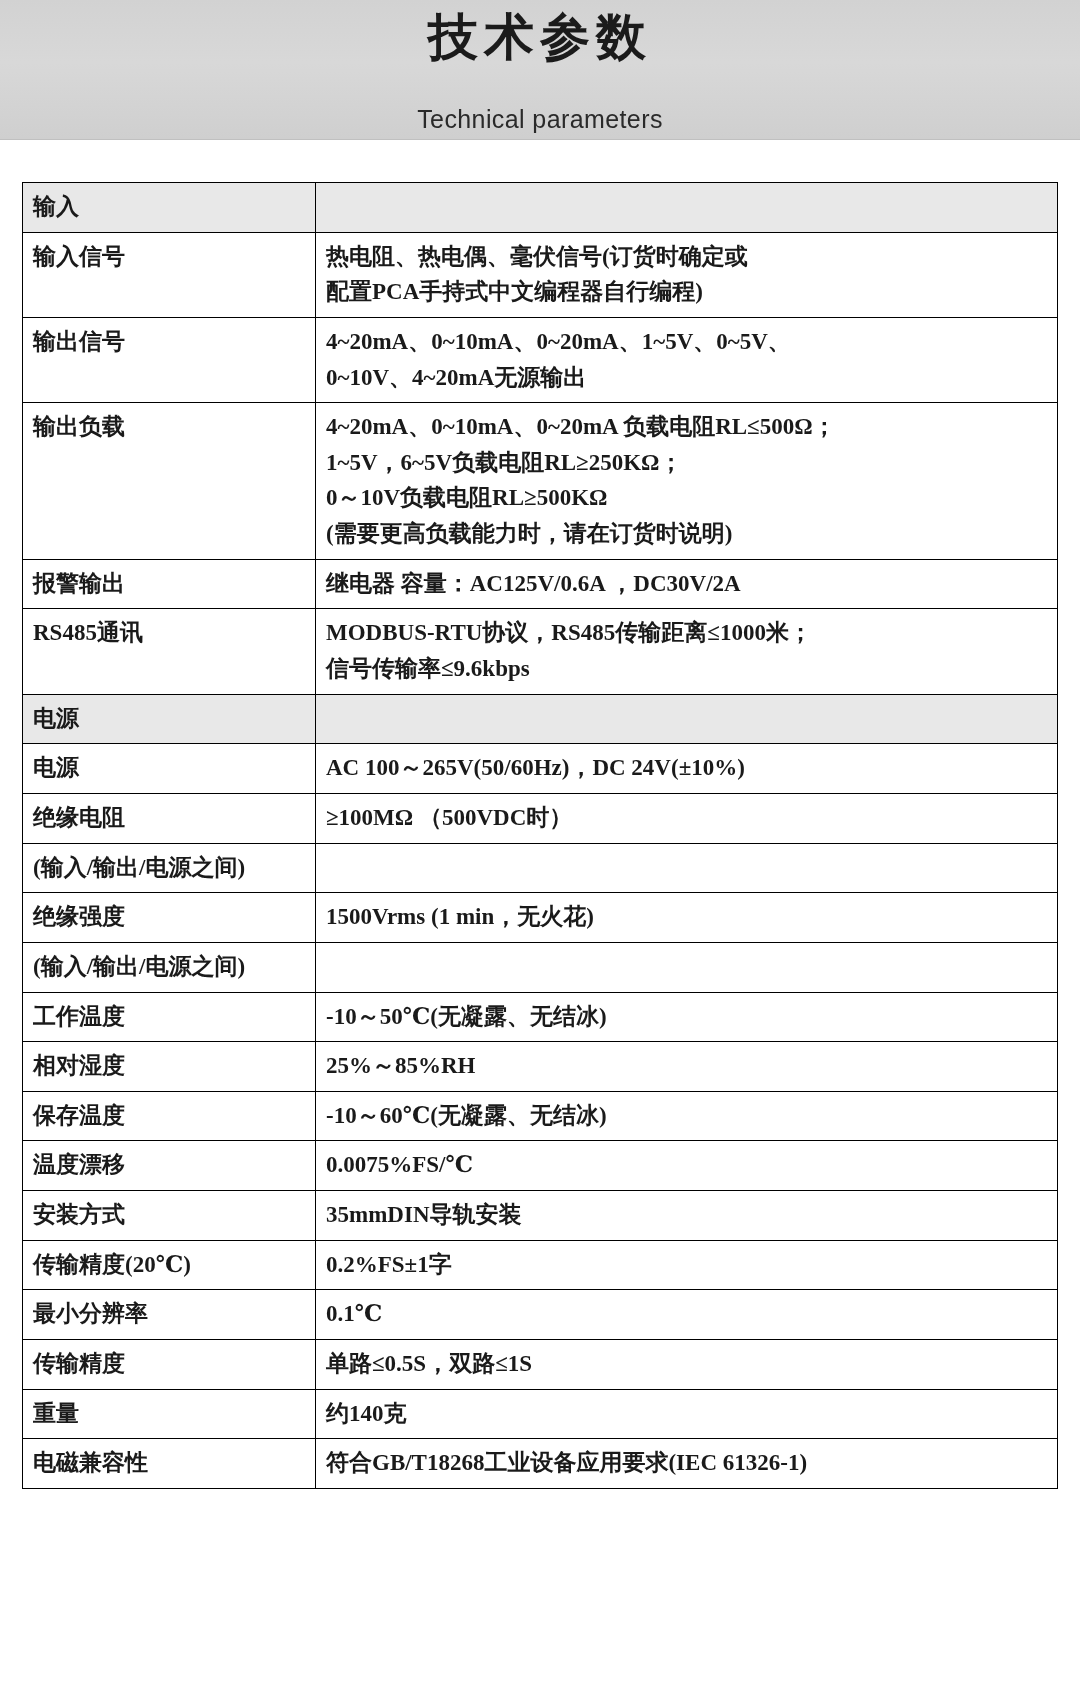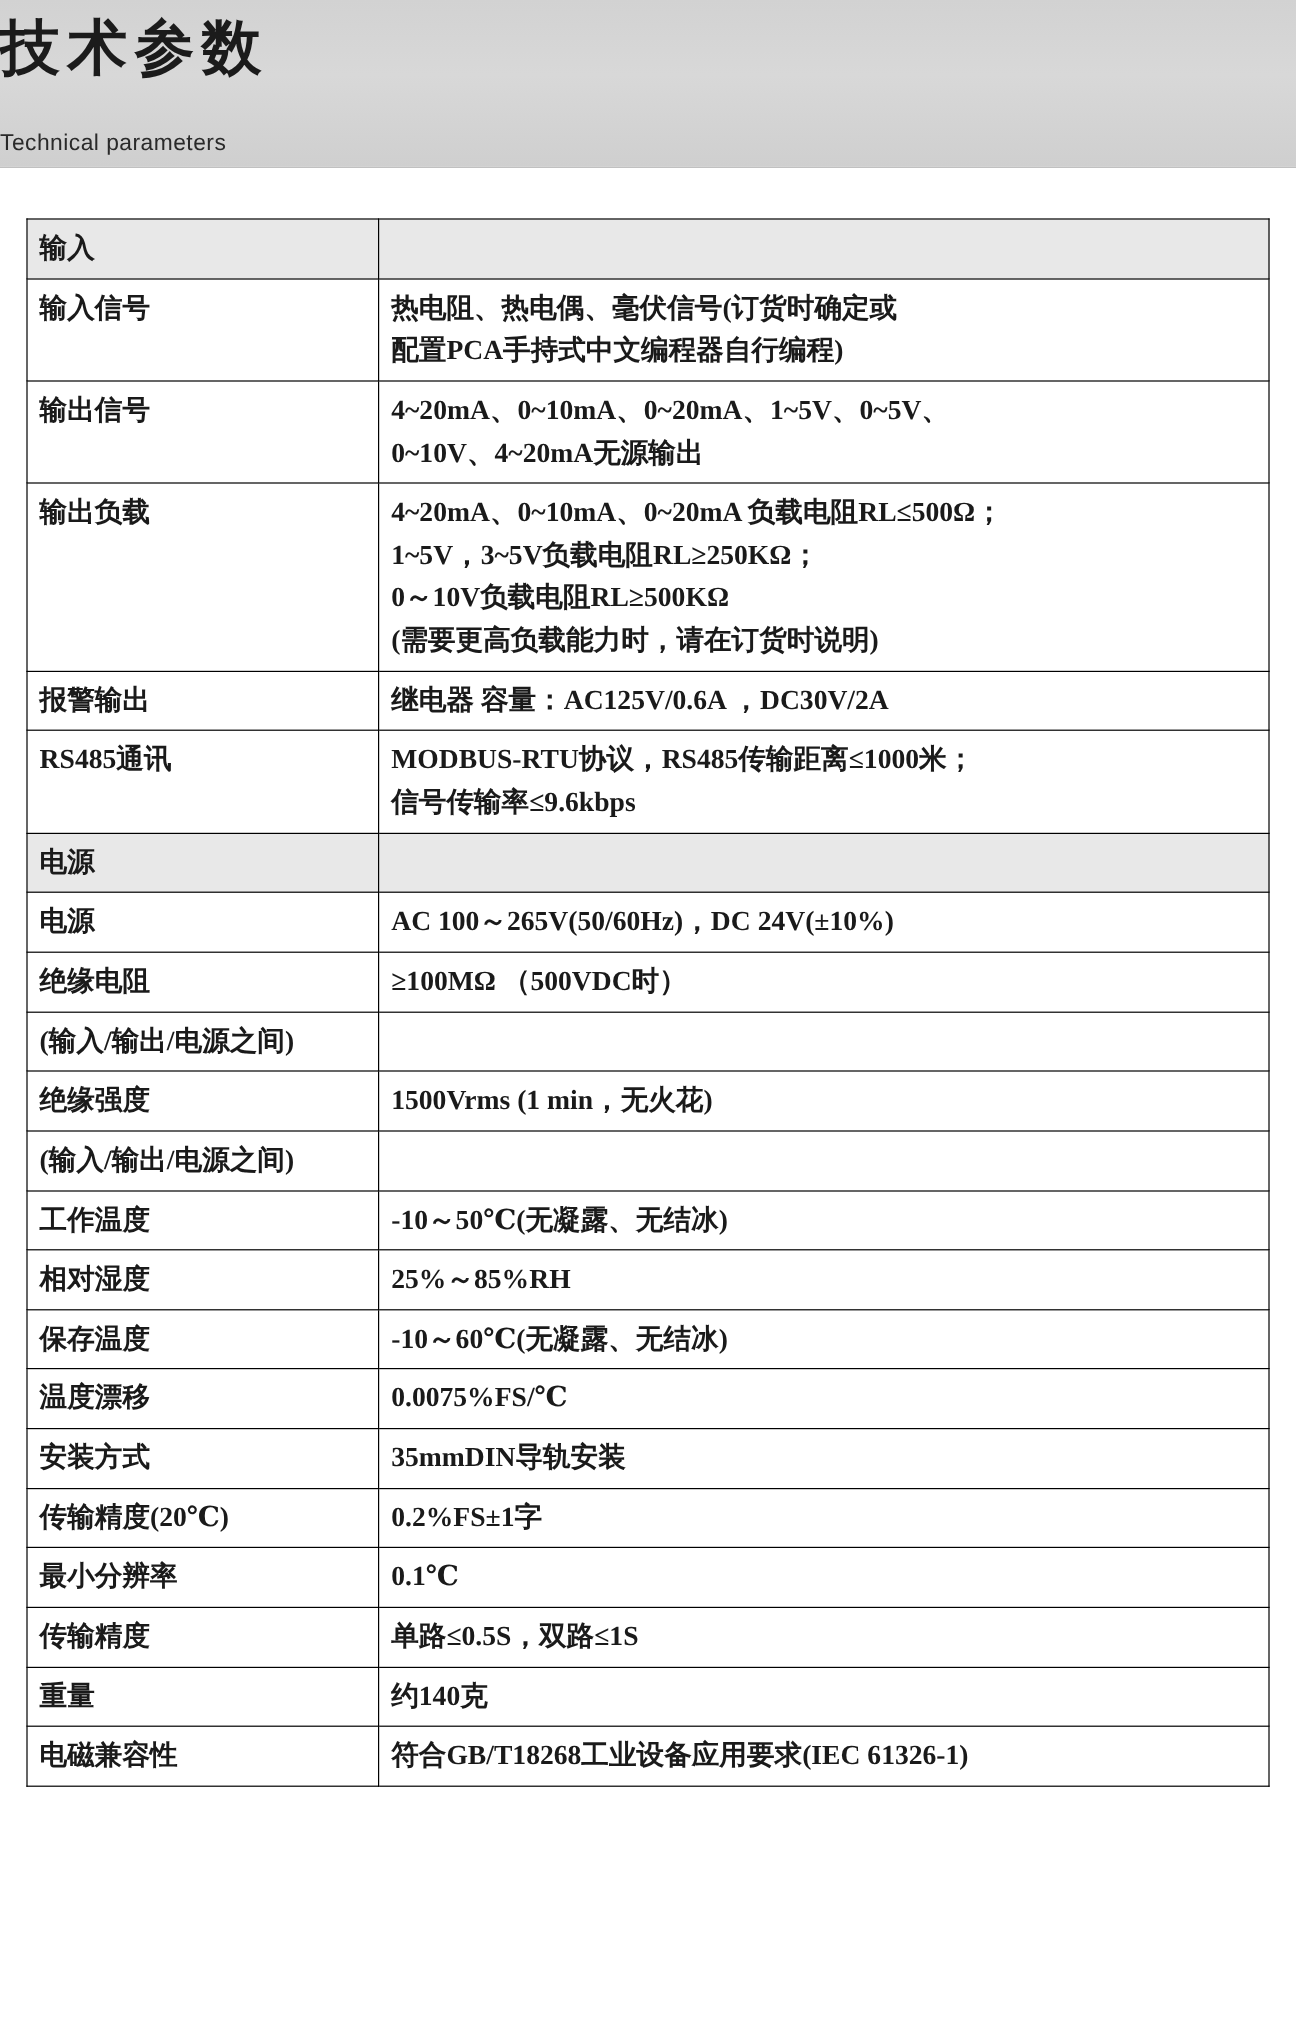--- a/index.html
+++ b/index.html
@@ -18,36 +18,37 @@
     position: relative;
   }
   
   .header {
     width: 100%;
     height: 140px;
     background: linear-gradient(to bottom, #d2d2d2 0%, #d8d8d8 45%, #cfcfcf 100%);
     border-bottom: 1px solid #c0c0c0;
     display: flex;
     flex-direction: column;
+    align-items: center;
     justify-content: center;
     box-sizing: border-box;
     padding-top: 6px;
     gap: 36px;
   }
   .header-title-cn {
     font-family: "Liberation Sans", "DejaVu Sans", sans-serif;
     font-size: 50px;
     font-weight: 700;
     letter-spacing: 6px;
     color: #1b1b1b;
     line-height: 1.05;
   }
   .header-title-en {
     font-family: "Liberation Sans", "DejaVu Sans", sans-serif;
-    font-size: 19px;
+    font-size: 25px;
     font-weight: 400;
     color: #2a2a2a;
     letter-spacing: 0.4px;
     margin-top: 6px;
   }
   
   .table-wrap {
     padding: 42px 22px 30px 22px;
     box-sizing: border-box;
   }
@@ -116,21 +117,21 @@
             <td class="label">输出信号</td>
             <td class="value">
               <span class="line">4~20mA、0~10mA、0~20mA、1~5V、0~5V、</span>
               <span class="line">0~10V、4~20mA无源输出</span>
             </td>
           </tr>
           <tr class="data">
             <td class="label">输出负载</td>
             <td class="value">
               <span class="line">4~20mA、0~10mA、0~20mA 负载电阻RL≤500Ω；</span>
-              <span class="line">1~5V，3~5V负载电阻RL≥250KΩ；</span>
+              <span class="line">1~5V，6~5V负载电阻RL≥250KΩ；</span>
               <span class="line">0～10V负载电阻RL≥500KΩ</span>
               <span class="line">(需要更高负载能力时，请在订货时说明)</span>
             </td>
           </tr>
           <tr class="data">
             <td class="label">报警输出</td>
             <td class="value">
               <span class="line">继电器  容量：AC125V/0.6A ，DC30V/2A</span>
             </td>
           </tr>

